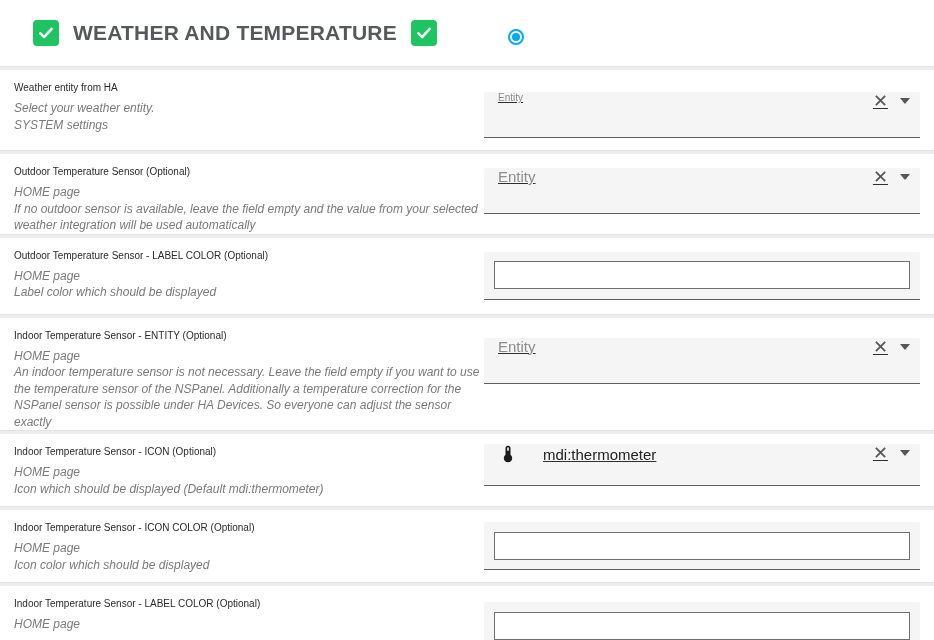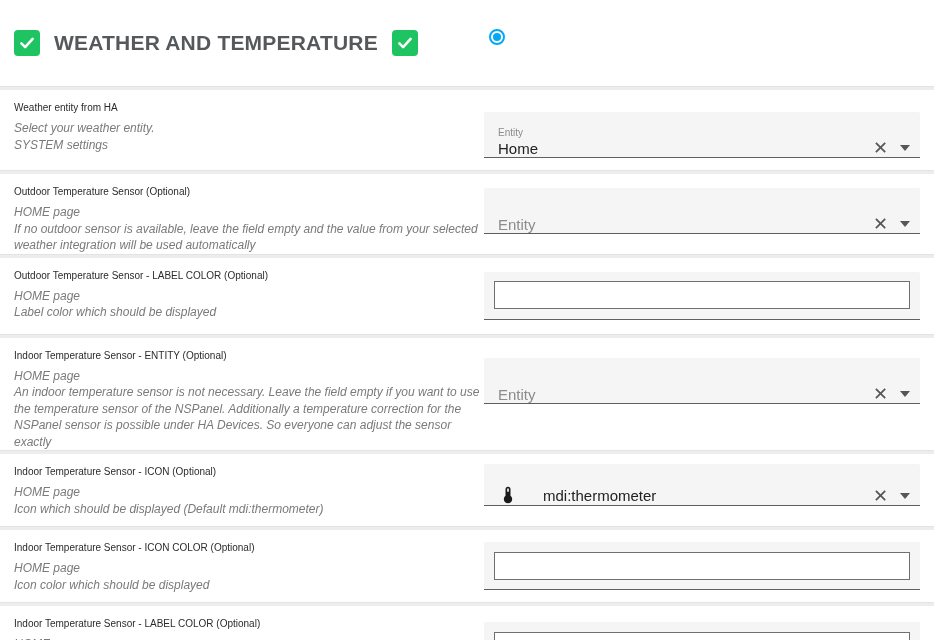--- a/index.html
+++ b/index.html
@@ -3,22 +3,22 @@
 <meta charset="utf-8">
 <style>
   html,body{margin:0;padding:0;background:#ffffff;}
   body{
     width:934px;height:640px;overflow:hidden;
     font-family:"Liberation Sans","DejaVu Sans",sans-serif;
     color:#2f2f2f;position:relative;
   }
   
   .header{
-    height:86px;display:flex;align-items:center;
-    padding-left:14px;position:relative;background:#fff;
+    height:66px;display:flex;align-items:center;
+    padding-left:14px;position:relative;background:#fff;margin-left:19px;
   }
   .checkbox{
     width:26px;height:26px;border-radius:4px;
     display:inline-flex;align-items:center;justify-content:center;
     flex:0 0 auto;cursor:pointer;
   }
   .checkbox svg{width:18px;height:18px;}
   .section-title{
     font-size:21px;font-weight:bold;color:#56595c;
     margin:0 14px;letter-spacing:.2px;white-space:nowrap;
@@ -34,23 +34,24 @@
   .sep{height:4px;background:#ededed;border-top:1px solid #e3e3e3;box-sizing:border-box;}
   
   .row{display:flex;background:#fff;box-sizing:border-box;}
   .row-text{flex:1 1 auto;padding:12px 0 0 14px;box-sizing:border-box;}
   .row-title{font-size:10px;color:#2b2b2b;margin-bottom:7px;}
   .row-sub{font-size:12px;font-style:italic;color:#7a7a7a;line-height:1.38;}
   .row-field{flex:0 0 436px;width:436px;margin-right:14px;box-sizing:border-box;}
   
   .select{
     background:#f5f5f5;border-bottom:1px solid #5f5f5f;
-    height:46px;display:flex;align-items:flex-end;
+    height:46px;display:flex;align-items:flex-start;
     padding:0 10px 0 14px;box-sizing:border-box;cursor:pointer;
     border-radius:2px 2px 0 0;
+    text-decoration:underline;
   }
   .select-text{flex:1 1 auto;overflow:hidden;}
   .select-label{font-size:10px;color:#8b8b8b;margin-bottom:2px;}
   .select-value{font-size:15px;color:#222222;}
   .select-placeholder{font-size:15px;color:#8c8c8c;}
   .select-icons{display:flex;align-items:center;gap:12px;flex:0 0 auto;}
   .clear{
     font-size:18px;color:#565656;line-height:1;cursor:pointer;
     font-family:"DejaVu Sans",sans-serif;
   }
@@ -98,21 +99,20 @@
 <div class="row" style="min-height:80px">
   <div class="row-text">
     <div class="row-title">Weather entity from HA</div>
     <div class="row-sub">Select your weather entity.</div>
     <div class="row-sub">SYSTEM settings</div>
   </div>
   <div class="row-field" style="padding-top:22px">
     <div class="select">
       <div class="select-text">
         <div class="select-label">Entity</div>
-        <div class="select-value">Home</div>
       </div>
       <div class="select-icons">
         <span class="clear">✕</span>
         <span class="caret"></span>
       </div>
     </div>
   </div>
 </div>
 
 <div class="sep"></div>

